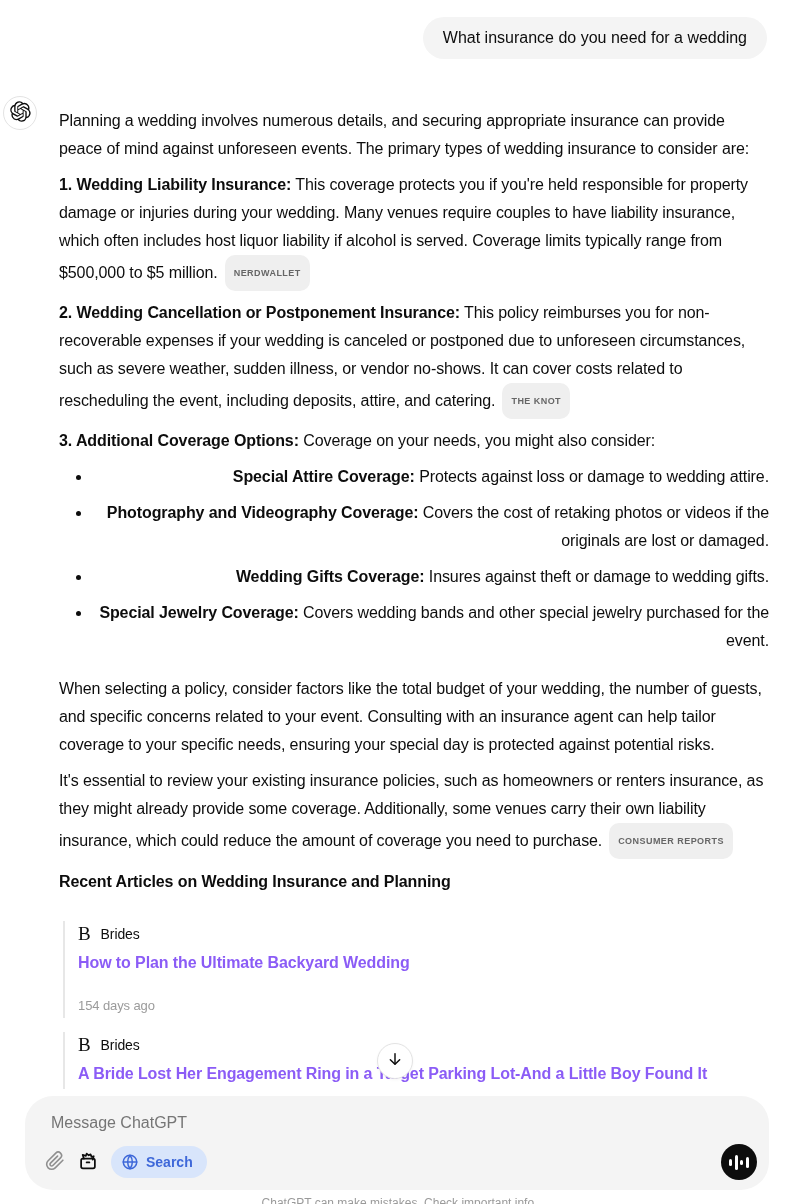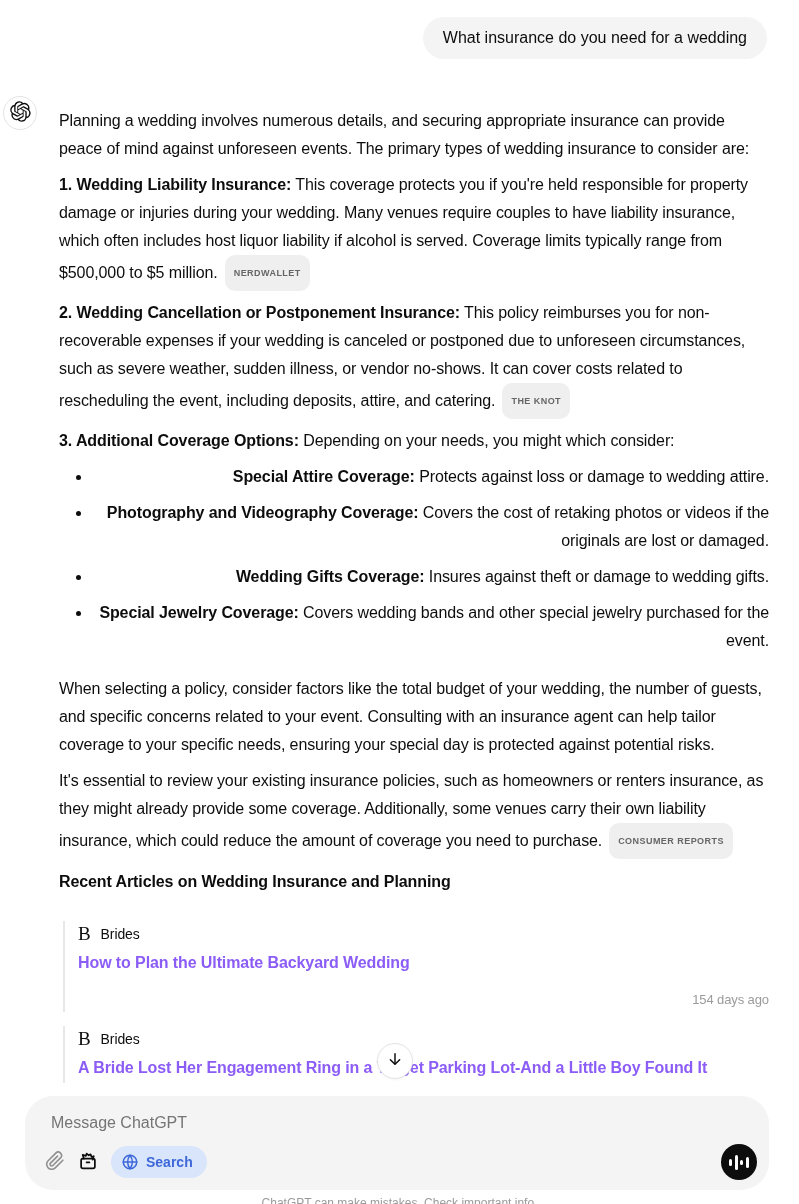--- a/index.html
+++ b/index.html
@@ -28,21 +28,21 @@
   .pill { display:inline-block; background:#efefef; color:#666;
           font-size:9px; font-weight:700; letter-spacing:0.45px;
           padding:4px 9px; border-radius:10px; vertical-align:2px; margin-left:7px;
           white-space:nowrap; cursor:pointer; }
 
   .articles-heading { font-size:16px; font-weight:700; line-height:22px; margin:12px 0 28px; }
   .article-card { border-left:2px solid #e7e7e7; margin:0 0 14px 4px; padding:2px 0 4px 13px; }
   .card-source { display:flex; align-items:center; gap:10px; font-size:14px; line-height:22px; }
   .brides-logo { font-family:"Liberation Serif", serif; font-size:19px; line-height:20px; font-weight:500; }
   .card-title { color:#8b5cf6; font-weight:700; font-size:16px; line-height:22px; margin-top:7px; cursor:pointer; }
-  .card-age { color:#9b9b9b; font-size:13px; line-height:16px; margin-top:18px;text-align:right; }
+  .card-age { color:#9b9b9b; font-size:13px; line-height:16px; margin-top:24px; }
 
   
   .scroll-btn { position:absolute; left:377px; top:1043px; width:36px; height:36px;
                 border-radius:50%; background:#fff; border:1px solid #e3e3e3;
                 display:flex; align-items:center; justify-content:center;
                 box-shadow:0 1px 3px rgba(0,0,0,.04); cursor:pointer; z-index:6; }
 
   
   .composer { position:absolute; left:25px; top:1096px; width:744px; height:94px;
               background:#f4f4f4; border-radius:28px; z-index:5; }
@@ -84,21 +84,21 @@
 
     <p>
       <strong>1. Wedding Liability Insurance:</strong><span> This coverage protects you if you're held responsible for property damage or injuries during your wedding. Many venues require couples to have liability insurance, which often includes host liquor liability if alcohol is served. Coverage limits typically range from $500,000 to $5 million.</span><span class="pill">NERDWALLET</span>
     </p>
 
     <p>
       <strong>2. Wedding Cancellation or Postponement Insurance:</strong><span> This policy reimburses you for non-recoverable expenses if your wedding is canceled or postponed due to unforeseen circumstances, such as severe weather, sudden illness, or vendor no-shows. It can cover costs related to rescheduling the event, including deposits, attire, and catering.</span><span class="pill">THE KNOT</span>
     </p>
 
     <p>
-      <strong>3. Additional Coverage Options:</strong><span> Depending on your needs, you might which consider:</span>
+      <strong>3. Additional Coverage Options:</strong><span> Coverage on your needs, you might also consider:</span>
     </p>
 
     <ul>
       <li><strong>Special Attire Coverage:</strong><span> Protects against loss or damage to wedding attire.</span></li>
       <li><strong>Photography and Videography Coverage:</strong><span> Covers the cost of retaking photos or videos if the originals are lost or damaged.</span></li>
       <li><strong>Wedding Gifts Coverage:</strong><span> Insures against theft or damage to wedding gifts.</span></li>
       <li><strong>Special Jewelry Coverage:</strong><span> Covers wedding bands and other special jewelry purchased for the event.</span></li>
     </ul>
 
     <p><span>When selecting a policy, consider factors like the total budget of your wedding, the number of guests, and specific concerns related to your event. Consulting with an insurance agent can help tailor coverage to your specific needs, ensuring your special day is protected against potential risks.</span></p>

